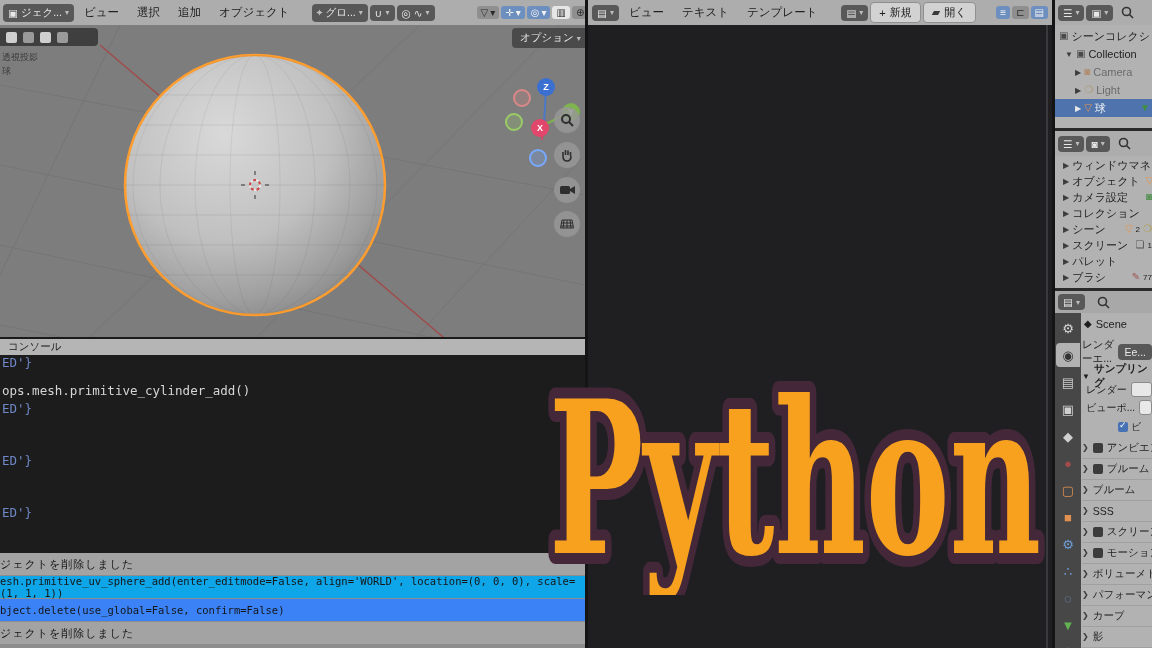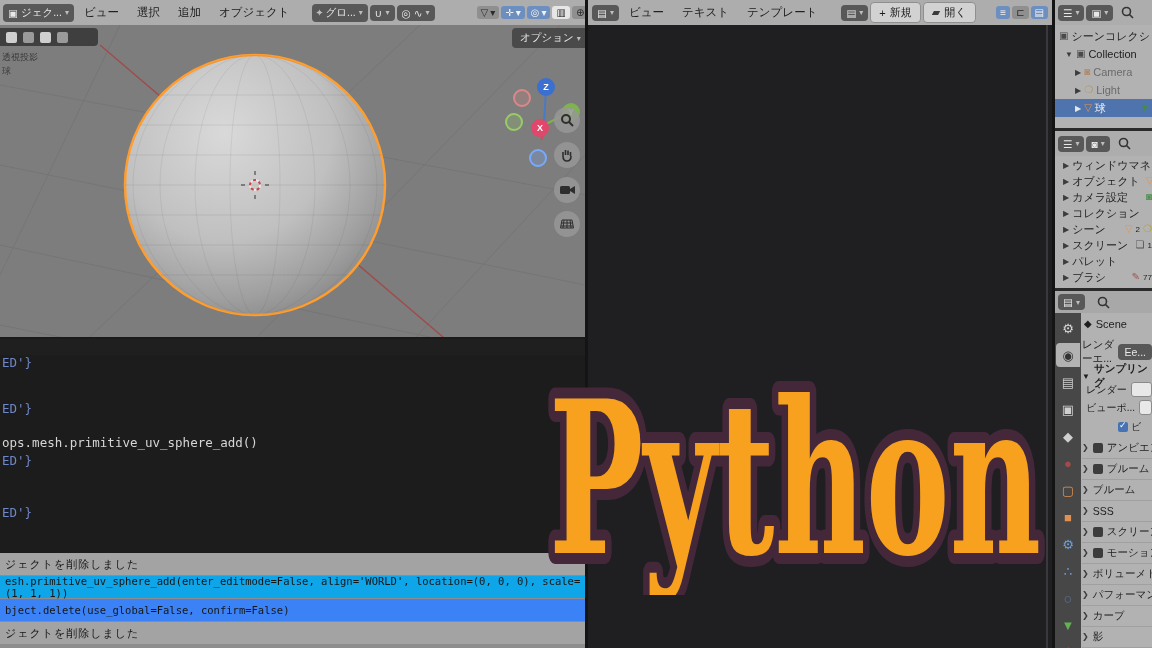--- a/index.html
+++ b/index.html
@@ -11,21 +11,21 @@
   .menu{padding:2px 8px;color:#1b1b1b;white-space:nowrap;}
   .dd{background:#585858;color:#e8e8e8;border-radius:4px;padding:2px 5px;font-size:10.5px;display:flex;align-items:center;gap:3px;white-space:nowrap;}
   .dd .chev{font-size:8px;color:#bdbdbd;}
   .tbtn{background:#8f8f8f;border-radius:3px;padding:1px 4px;font-size:10px;color:#2a2a2a;display:flex;align-items:center;gap:2px;}
   .tbtn.blue{background:#6d8fbf;color:#f2f2f2;}
   .lightbtn{background:#d2d2d2;border:1px solid #8f8f8f;border-radius:4px;padding:2px 8px;font-size:11px;color:#1b1b1b;display:flex;align-items:center;gap:4px;white-space:nowrap;}
   
   .cline{position:absolute;left:2px;font-family:"DejaVu Sans Mono","Liberation Mono",monospace;font-size:12.5px;white-space:pre;}
   .cline.in{color:#d6d6d6;} .cline.out{color:#6f87c7;}
   
-  .irow{position:absolute;left:0;width:100%;display:flex;align-items:center;padding-left:5px;box-sizing:border-box;color:#161616;border-bottom:1px solid #8d8d8d;}
+  .irow{position:absolute;left:0;width:100%;display:flex;align-items:center;box-sizing:border-box;color:#161616;border-bottom:1px solid #8d8d8d;}
   .irow.code{font-family:"DejaVu Sans Mono","Liberation Mono",monospace;font-size:10.5px;}
   .irow.jp{font-size:11px;letter-spacing:1px;}
   
   .orow{position:absolute;left:0;width:100%;height:18px;display:flex;align-items:center;gap:3px;font-size:11px;color:#1d1d1d;padding-left:4px;box-sizing:border-box;white-space:nowrap;overflow:hidden;}
   .orow .tri{font-size:8px;color:#3c3c3c;}
   .orow.dim{color:#6b6b6b;}
   .orow.sel{background:#4f74ad;color:#f5f5f5;}
   .mini{font-size:10px;line-height:1;}
   
   .prow{position:absolute;left:1082px;width:70px;height:21px;display:flex;align-items:center;gap:4px;font-size:10.5px;color:#1d1d1d;border-bottom:1px solid #a0a0a0;white-space:nowrap;overflow:hidden;}
@@ -195,24 +195,27 @@
         </svg>
     </div>
     <div class="navbtn" style="left:554px;top:186px;">
       <svg width="14" height="12">
           <path d="M2 2 h10 l1.5 8 h-13z M4 2 l-1 8 M7 2 l0 8 M10 2 l1 8 M1.6 5 h10.8 M1 8 h12" fill="none" stroke="#2e2e2e" stroke-width="1"></path>
         </svg>
     </div>
   </div>
 
   <div class="abs" style="left:0;top:337px;width:585px;height:2px;background:#1a1a1a;"></div>
+  <div class="hdr" style="left:0;top:339px;width:585px;height:16px;background:#b5b5b5;">
+    <span style="padding-left:8px;font-size:10.5px;">コンソール</span>
+  </div>
   <div class="abs" style="left:0;top:355px;width:585px;height:198px;background:#1c1c1c;">
     <div class="cline out" style="top:0px;">ED'}</div>
+    <div class="cline in" style="top:28px;">ops.mesh.primitive_cylinder_add()</div>
     <div class="cline out" style="top:46px;">ED'}</div>
-    <div class="cline in" style="top:80px;">ops.mesh.primitive_uv_sphere_add()</div>
     <div class="cline out" style="top:98px;">ED'}</div>
     <div class="cline out" style="top:150px;">ED'}</div>
   </div>
 
   <div class="abs" style="left:0;top:553px;width:585px;height:95px;background:#8d8d8d;">
     <div class="irow jp" style="top:0;height:23px;background:#a3a3a3;">ジェクトを削除しました</div>
     <div class="irow code" style="top:23px;height:23px;background:#0ea5e9;">esh.primitive_uv_sphere_add(enter_editmode=False, align='WORLD', location=(0, 0, 0), scale=(1, 1, 1))</div>
     <div class="irow code" style="top:46px;height:23px;background:#3b82f6;">bject.delete(use_global=False, confirm=False)</div>
     <div class="irow jp" style="top:69px;height:23px;background:#a3a3a3;">ジェクトを削除しました</div>
   </div>

